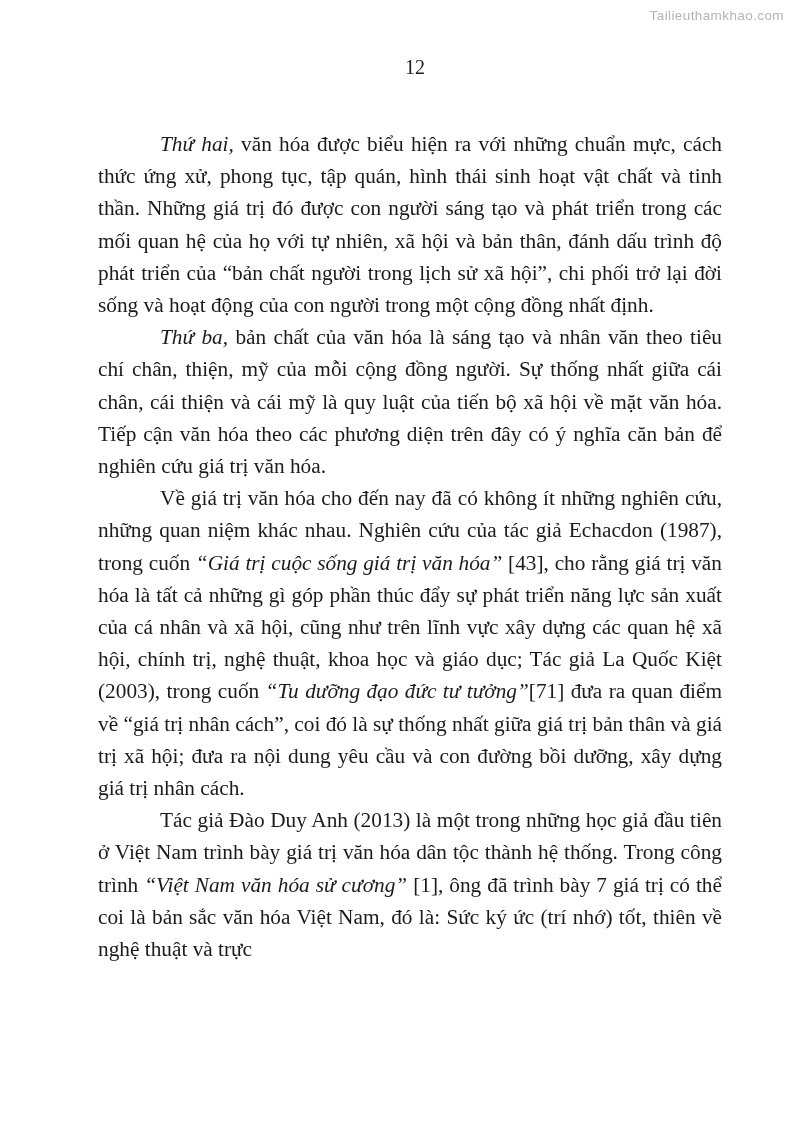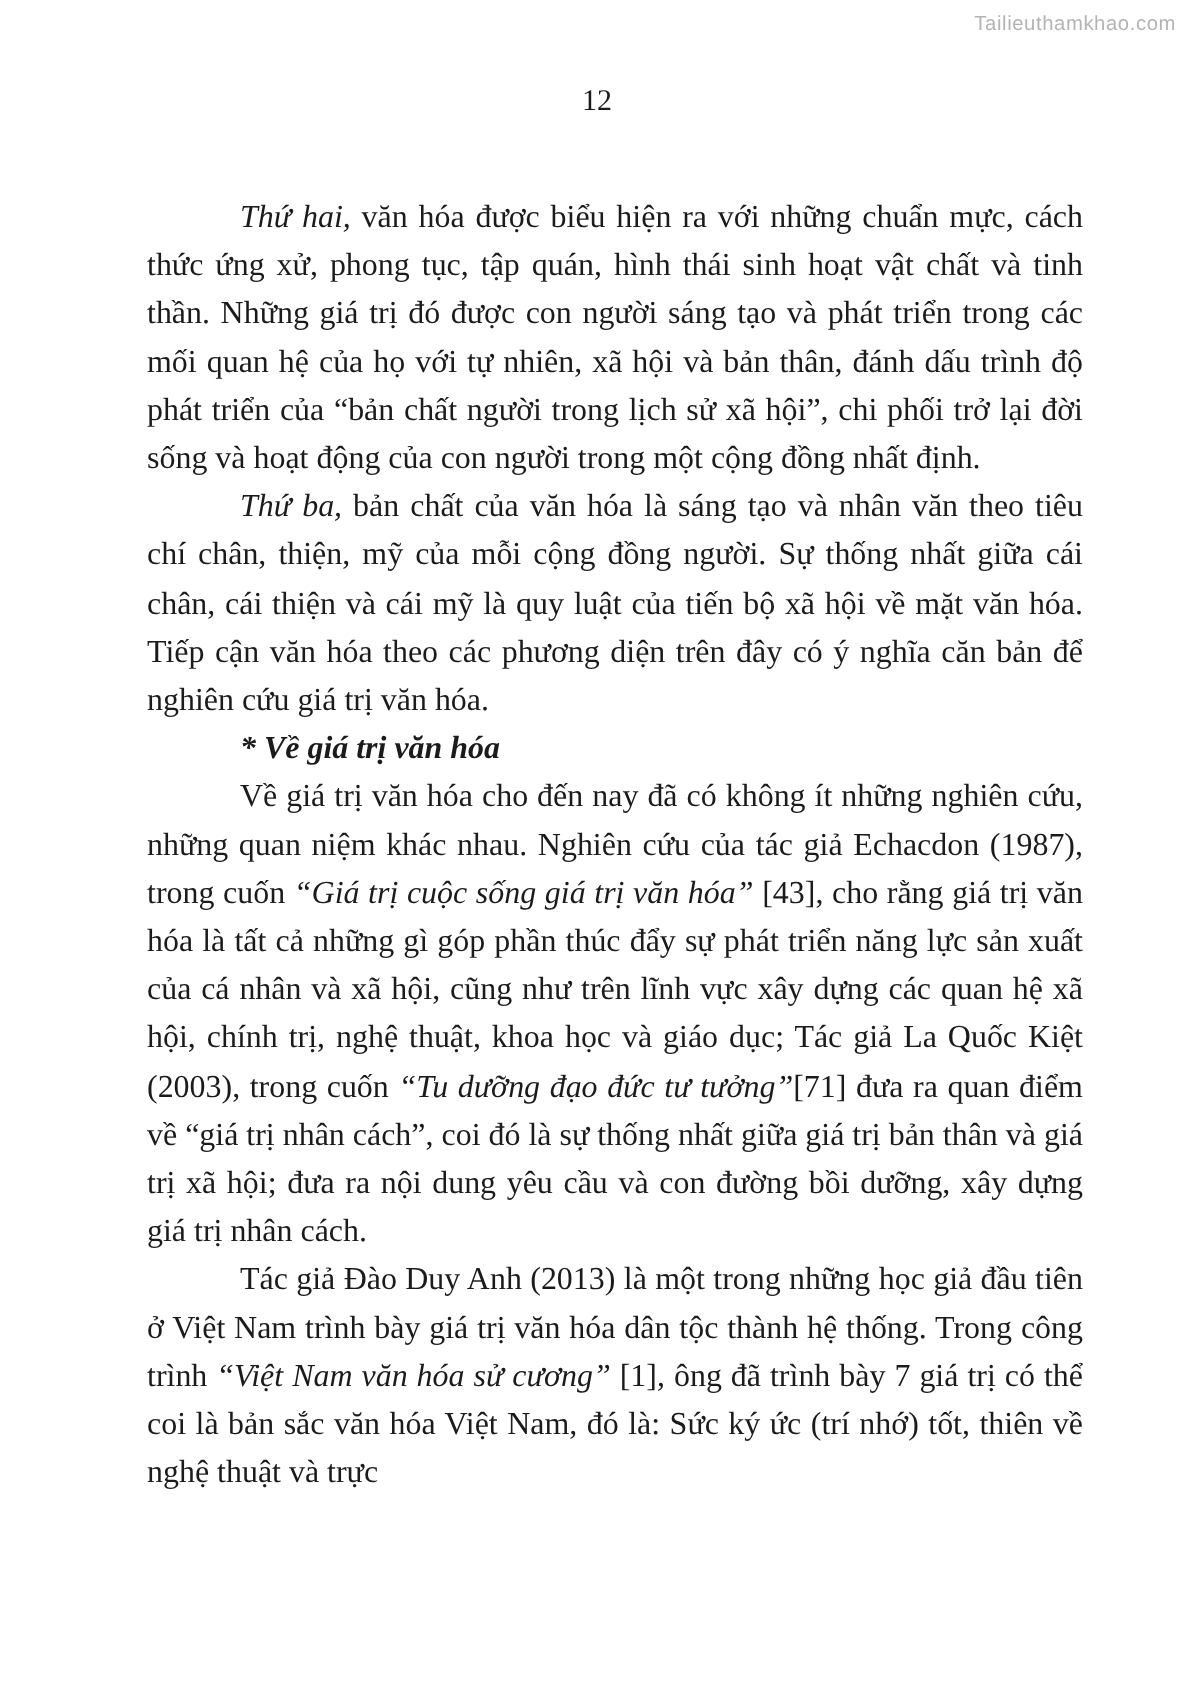--- a/index.html
+++ b/index.html
@@ -22,21 +22,21 @@
     right: 10px;
     font-family: "Liberation Sans", "DejaVu Sans", sans-serif;
     font-size: 13.5px;
     letter-spacing: 0.4px;
     color: #b4b4b4;
     text-shadow: 1px 1px 0 #ffffff;
   }
   .page-number {
     position: absolute;
     top: 56px;
-    left: 86px;
+    left: 103px;
     width: 624px;
     text-align: center;
     font-size: 20px;
   }
   .body-text {
     position: absolute;
     top: 128px;
     left: 98px;
     width: 624px;
     font-size: 21.3px;
@@ -54,17 +54,16 @@
 </style>
 </head>
 <body>
 
 <div class="page" style="color: rgb(27, 27, 27); background: rgb(255, 255, 255);">
   <div class="watermark" style="color: rgb(180, 180, 180);">Tailieuthamkhao.com</div>
   <div class="page-number">12</div>
   <div class="body-text" id="body-text">
       <p class="para"><span class="italic">Thứ hai, </span><span class="normal">văn hóa được biểu hiện ra với những chuẩn mực, cách thức ứng xử, phong tục, tập quán, hình thái sinh hoạt vật chất và tinh thần. Những giá trị đó được con người sáng tạo và phát triển trong các mối quan hệ của họ với tự nhiên, xã hội và bản thân, đánh dấu trình độ phát triển của “bản chất người trong lịch sử xã hội”, chi phối trở lại đời sống và hoạt động của con người trong một cộng đồng nhất định.</span></p>
       <p class="para"><span class="italic">Thứ ba, </span><span class="normal">bản chất của văn hóa là sáng tạo và nhân văn theo tiêu chí chân, thiện, mỹ của mỗi cộng đồng người. Sự thống nhất giữa cái chân, cái thiện và cái mỹ là quy luật của tiến bộ xã hội về mặt văn hóa. Tiếp cận văn hóa theo các phương diện trên đây có ý nghĩa căn bản để nghiên cứu giá trị văn hóa.</span></p>
-      <p class="para"><span class="bold-italic">* Về giá trị văn hóa</span></p>
       <p class="para"><span class="normal">Về giá trị văn hóa cho đến nay đã có không ít những nghiên cứu, những quan niệm khác nhau. Nghiên cứu của tác giả Echacdon (1987), trong cuốn </span><span class="italic">“Giá trị cuộc sống giá trị văn hóa”</span><span class="normal"> [43], cho rằng giá trị văn hóa là tất cả những gì góp phần thúc đẩy sự phát triển năng lực sản xuất của cá nhân và xã hội, cũng như trên lĩnh vực xây dựng các quan hệ xã hội, chính trị, nghệ thuật, khoa học và giáo dục; Tác giả La Quốc Kiệt (2003), trong cuốn </span><span class="italic">“Tu dưỡng đạo đức tư tưởng”</span><span class="normal">[71] đưa ra quan điểm về “giá trị nhân cách”, coi đó là sự thống nhất giữa giá trị bản thân và giá trị xã hội; đưa ra nội dung yêu cầu và con đường bồi dưỡng, xây dựng giá trị nhân cách.</span></p>
       <p class="para"><span class="normal">Tác giả Đào Duy Anh (2013) là một trong những học giả đầu tiên ở Việt Nam trình bày giá trị văn hóa dân tộc thành hệ thống. Trong công trình </span><span class="italic">“Việt Nam văn hóa sử cương”</span><span class="normal"> [1], ông đã trình bày 7 giá trị có thể coi là bản sắc văn hóa Việt Nam, đó là: Sức ký ức (trí nhớ) tốt, thiên về nghệ thuật và trực</span></p>
     </div>
 </div>
 
 </body></html>

